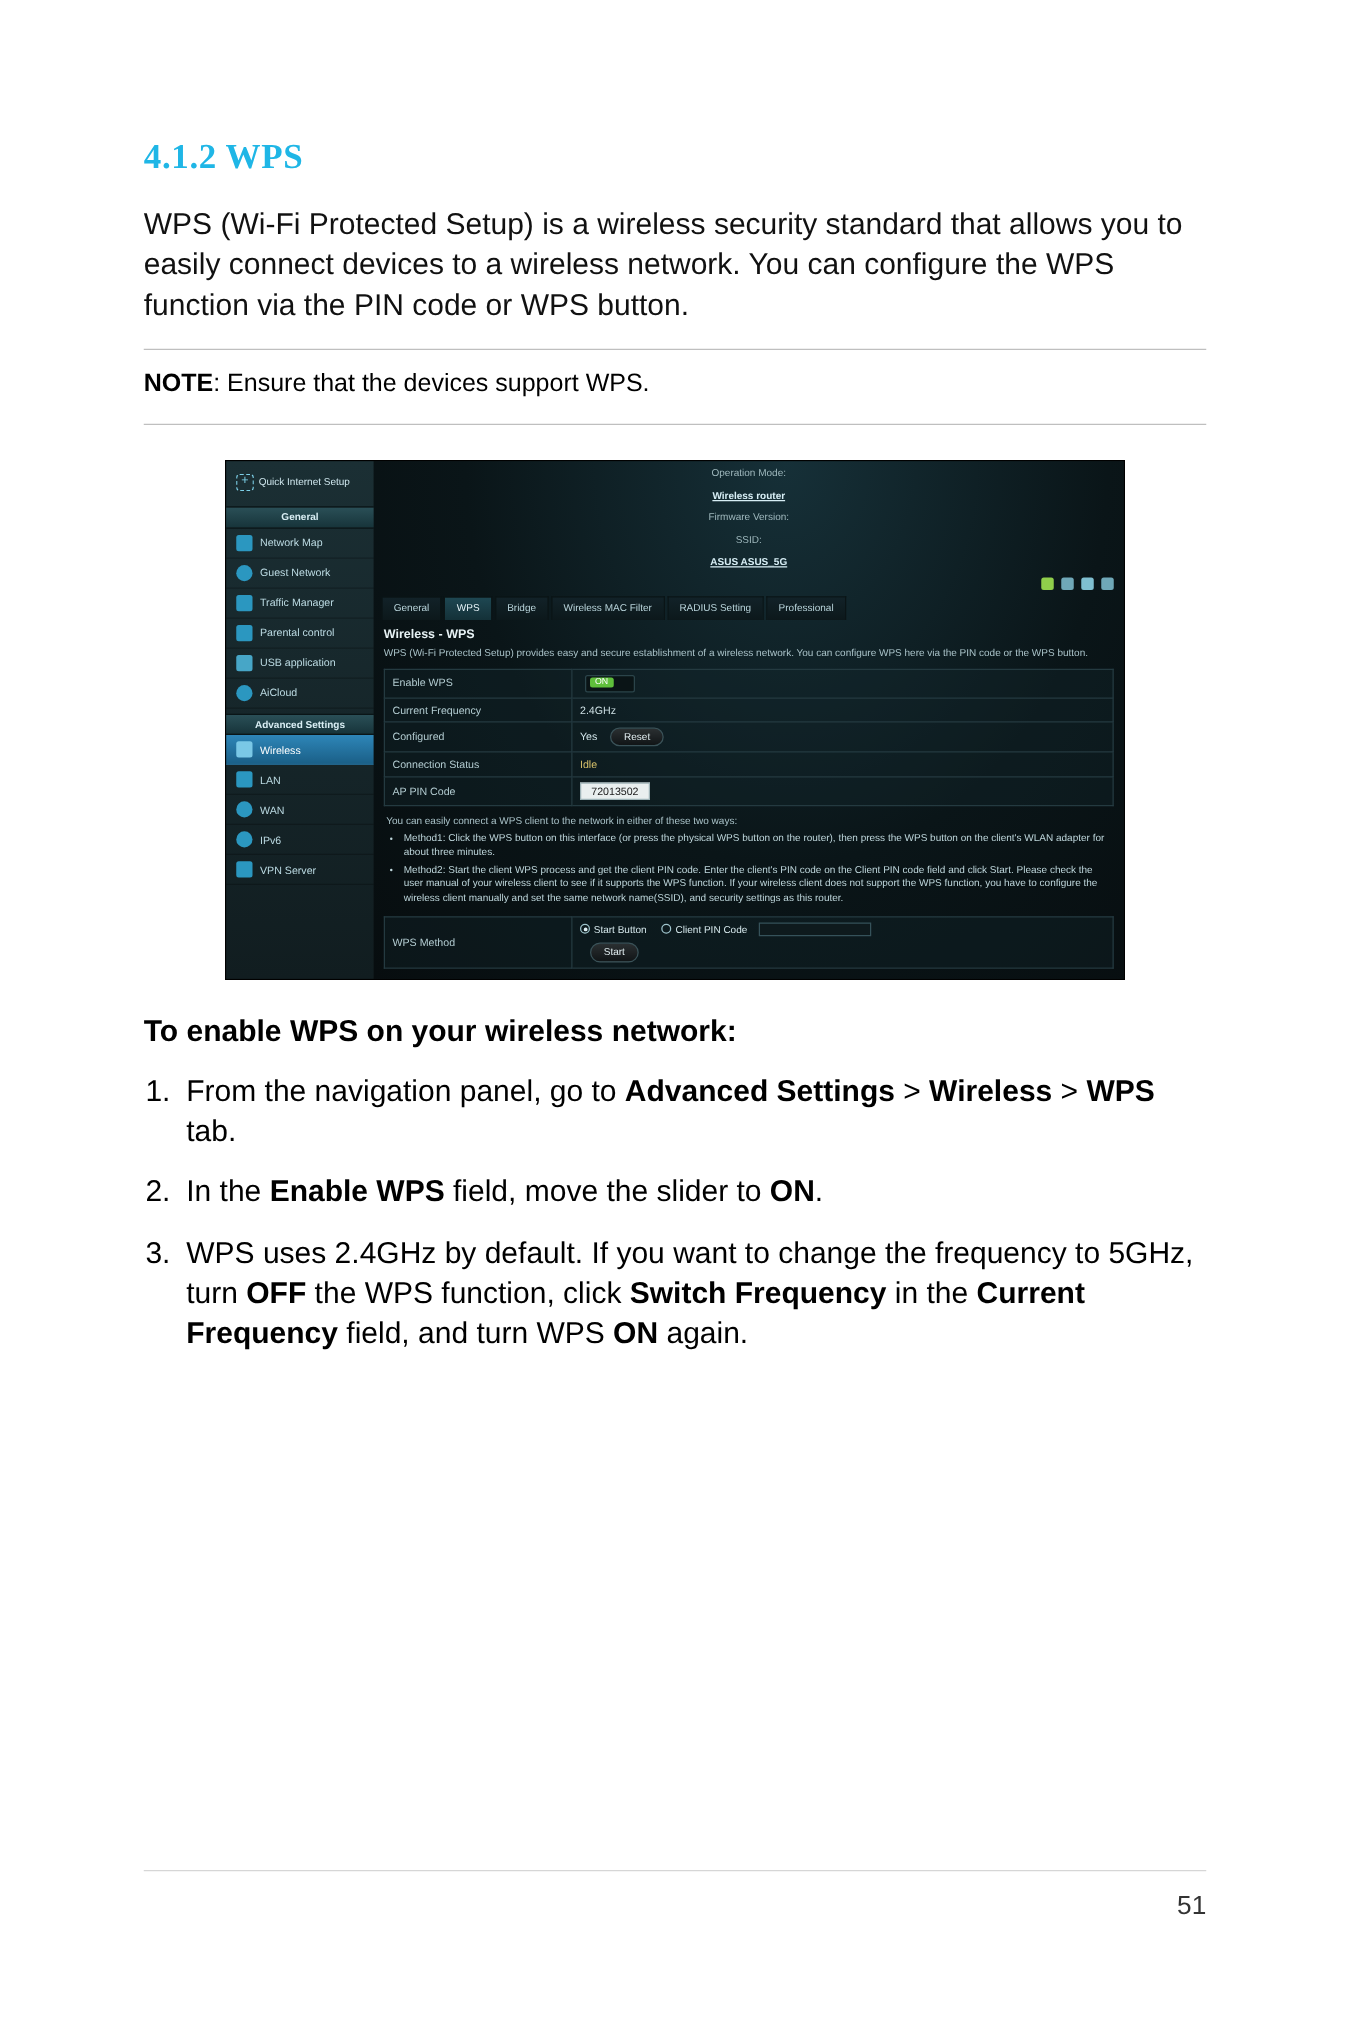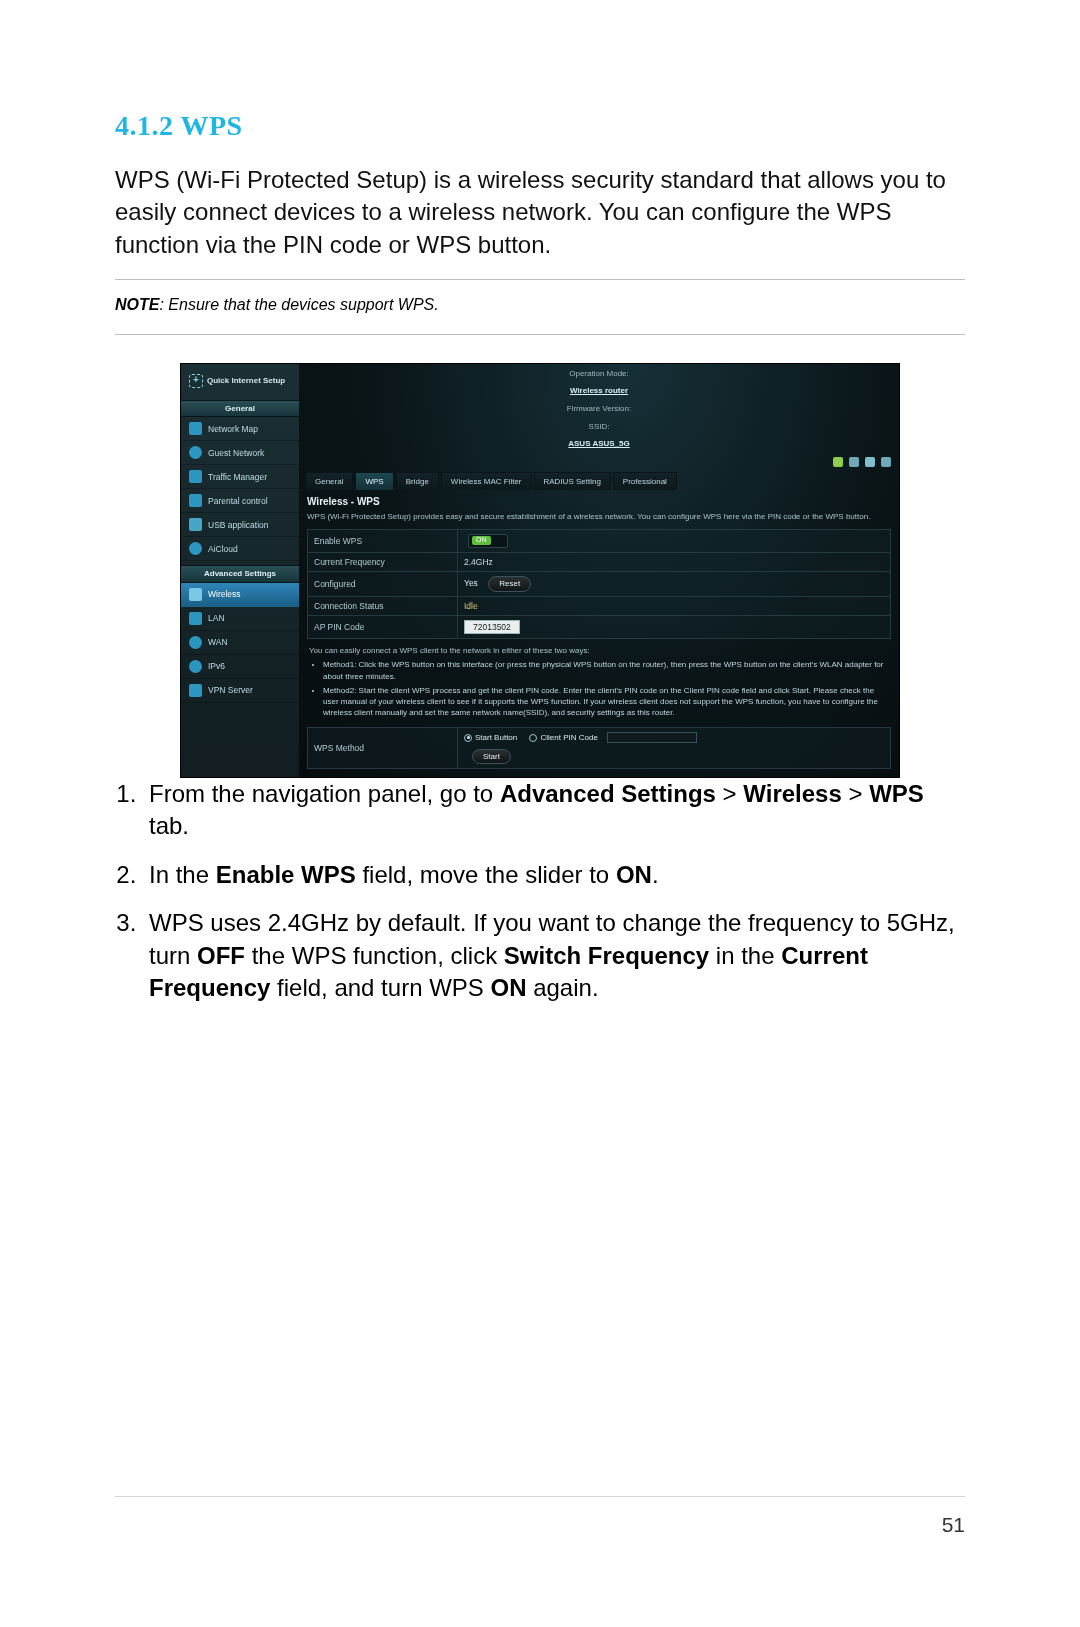--- a/index.html
+++ b/index.html
@@ -27,24 +27,23 @@
     font-size: 24px;
     line-height: 1.35;
     color: #111;
   }
   hr.rule {
     border: none;
     border-top: 1px solid #bfbfbf;
     margin: 18px 0 14px 0;
   }
   .note {
-    font-size: 16px;
+    font-size: 20px;
     line-height: 1.35;
     margin-bottom: 14px;
-    font-style: italic;
   }
   .note b { font-weight: 700; }
   .subhead {
     font-size: 24px;
     font-weight: 700;
     margin: 28px 0 18px 0;
   }
   ol.steps {
     font-size: 24px;
     line-height: 1.35;
@@ -82,21 +81,21 @@
     border: 1px solid #000;
   }
   .shot .sidebar {
     width: 118px;
     background: linear-gradient(#1b2f34,#111d20);
     padding: 4px 0 6px 0;
   }
   .qis {
     display:flex; align-items:center; gap:4px;
     padding: 6px 6px 8px 8px;
-    color:#cfe7ee; font-weight:bold; font-size:8px;
+    color:#cfe7ee; font-weight:normal; font-size:8px;
   }
   .qis .qicon {
     width:14px;height:14px;border:1px dashed #7dd0e8;border-radius:3px;
     position:relative;
   }
   .qis .qicon::after{content:"+";position:absolute;left:3px;top:-1px;color:#7dd0e8;font-size:10px;}
   .sb-header {
     background: linear-gradient(#2a4f57,#17343a);
     color:#d9eef4;
     text-align:center;
@@ -390,20 +389,21 @@
                 <span class="btn">Start</span>
               </td>
             </tr>
           </tbody>
             </table>
         </div>
       </div>
     </div>
   </div>
 
+  <div class="subhead">To enable WPS on your wireless network:</div>
   <ol class="steps">
     <li>
       <span>From the navigation panel, go to </span><b>Advanced Settings</b><span> &gt; </span><b>Wireless</b><span> &gt; </span><b>WPS</b><span> tab.</span>
     </li>
     <li>
       <span>In the </span><b>Enable WPS</b><span> field, move the slider to </span><b>ON</b><span>.</span>
     </li>
     <li>
       <span>WPS uses 2.4GHz by default. If you want to change the frequency to 5GHz, turn </span><b>OFF</b><span> the WPS function, click </span><b>Switch Frequency</b><span> in the </span><b>Current Frequency</b><span> field, and turn WPS </span><b>ON</b><span> again.</span>
     </li>

